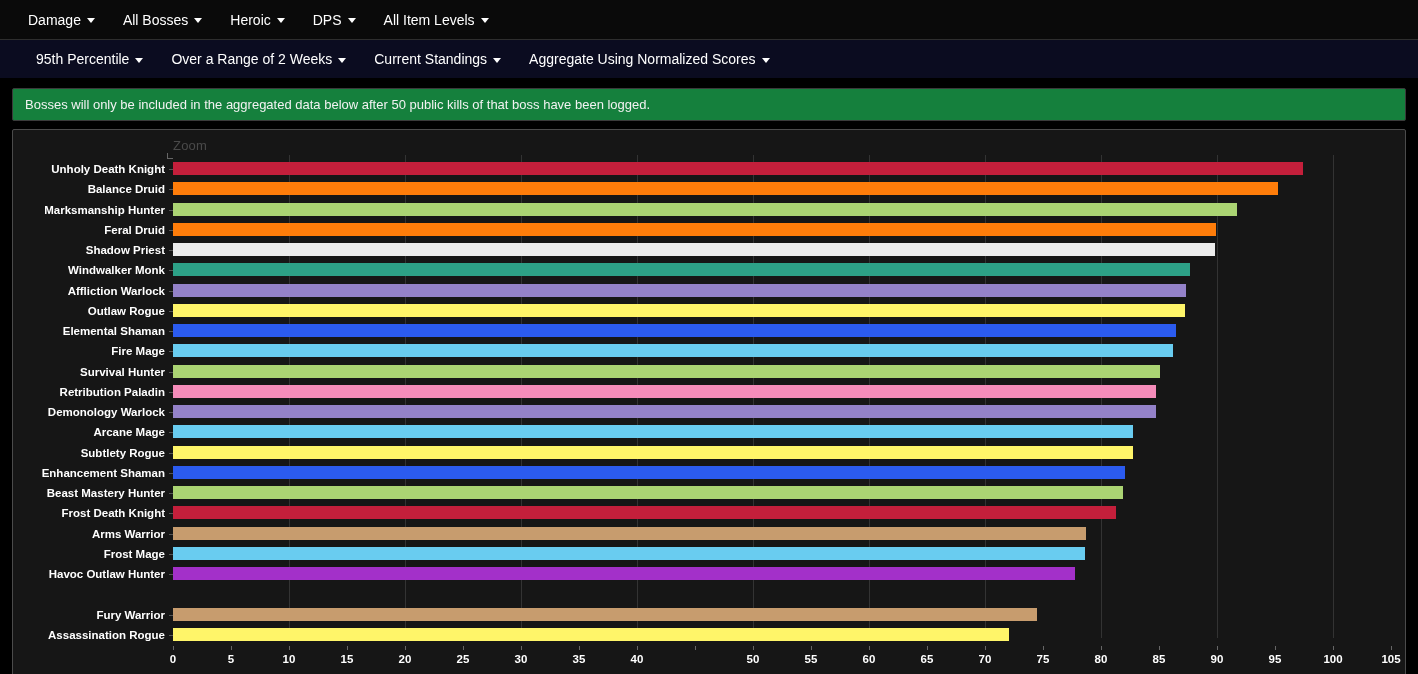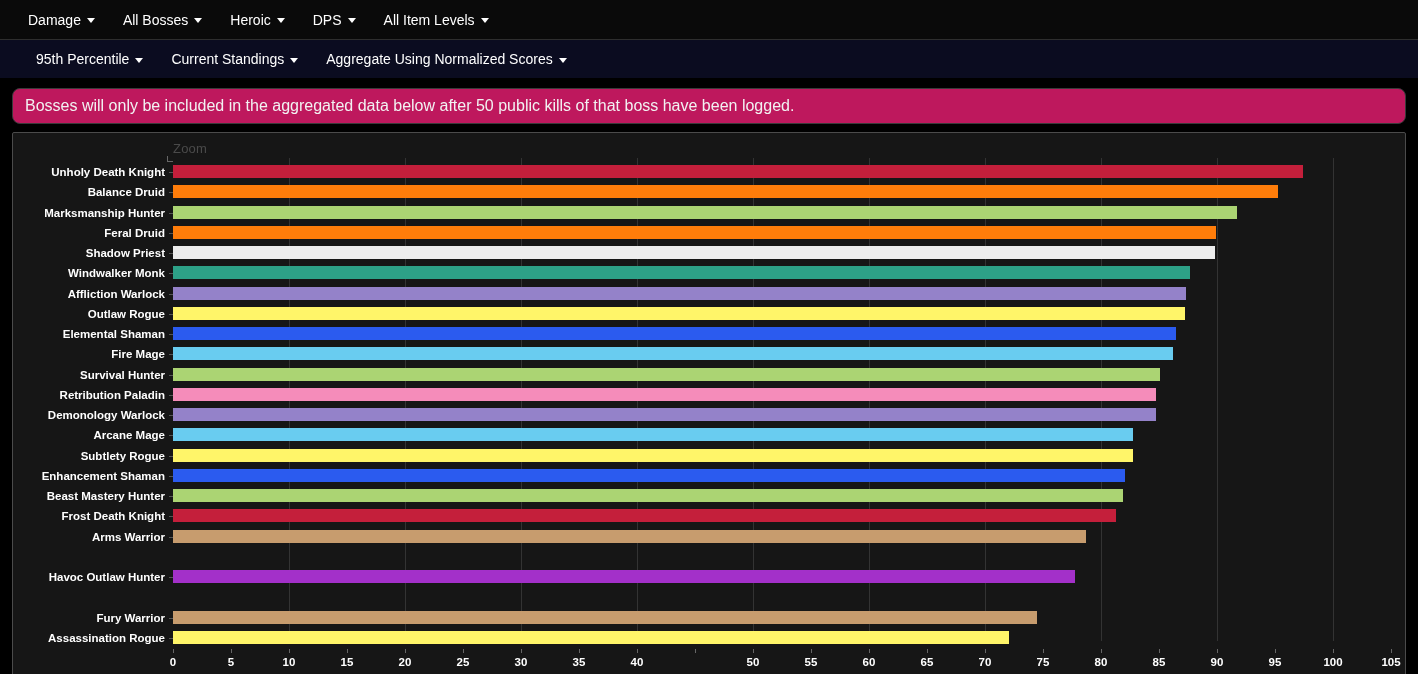--- a/index.html
+++ b/index.html
@@ -43,26 +43,26 @@
     border-left: 4px solid transparent;
     border-right: 4px solid transparent;
     border-top: 5px solid #ffffff;
     position: relative;
     top: 1px;
   }
 
   
   .alert-wrap { padding: 10px 12px 8px 12px; background:#000; }
   .alert {
-    background: #be185d;
+    background: #15803d;
     border: 1px solid #3a3a3a;
     color: #f2f2f2;
-    font-size: 16px;
+    font-size: 13px;
     padding: 8px 12px;
-    border-radius: 8px;
+    border-radius: 2px;
   }
 
   
   .panel-wrap { padding: 0 12px; background:#000; }
   .panel {
     background: #161616;
     border: 1px solid #4b4b4b;
     border-radius: 2px;
     position: relative;
     height: 558px;
@@ -169,20 +169,24 @@
       <span class="caret"></span>
     </div>
     <div class="nav-item">
       <span>All Item Levels</span>
       <span class="caret"></span>
     </div>
   </div>
 <div class="navbar navbar-secondary" id="nav-secondary">
     <div class="nav-item">
       <span>95th Percentile</span>
+      <span class="caret"></span>
+    </div>
+    <div class="nav-item">
+      <span>Over a Range of 2 Weeks</span>
       <span class="caret"></span>
     </div>
     <div class="nav-item">
       <span>Current Standings</span>
       <span class="caret"></span>
     </div>
     <div class="nav-item">
       <span>Aggregate Using Normalized Scores</span>
       <span class="caret"></span>
     </div>
@@ -296,20 +300,25 @@
           </div>
           <div class="row" style="top: 373.25px; left: 0px; width: 1378px;">
             <div class="row-label" style="left: 2px; width: 150px;">Frost Death Knight</div>
             <div class="ytick" style="left: 156px; top: 10px;"></div>
             <div class="bar" title="Frost Death Knight: 81.3" style="left: 160px; width: 943.08px; background: rgb(196, 31, 59);"></div>
           </div>
           <div class="row" style="top: 393.5px; left: 0px; width: 1378px;">
             <div class="row-label" style="left: 2px; width: 150px;">Arms Warrior</div>
             <div class="ytick" style="left: 156px; top: 10px;"></div>
             <div class="bar" title="Arms Warrior: 78.7" style="left: 160px; width: 912.92px; background: rgb(199, 156, 110);"></div>
+          </div>
+          <div class="row" style="top: 413.75px; left: 0px; width: 1378px;">
+            <div class="row-label" style="left: 2px; width: 150px;">Frost Mage</div>
+            <div class="ytick" style="left: 156px; top: 10px;"></div>
+            <div class="bar" title="Frost Mage: 78.6" style="left: 160px; width: 911.76px; background: rgb(105, 204, 240);"></div>
           </div>
           <div class="row" style="top: 434px; left: 0px; width: 1378px;">
             <div class="row-label" style="left: 2px; width: 150px;">Havoc Outlaw Hunter</div>
             <div class="ytick" style="left: 156px; top: 10px;"></div>
             <div class="bar" title="Havoc Demon Hunter: 77.8" style="left: 160px; width: 902.48px; background: rgb(163, 48, 201);"></div>
           </div>
           <div class="row" style="top: 474.5px; left: 0px; width: 1378px;">
             <div class="row-label" style="left: 2px; width: 150px;">Fury Warrior</div>
             <div class="ytick" style="left: 156px; top: 10px;"></div>
             <div class="bar" title="Fury Warrior: 74.5" style="left: 160px; width: 864.2px; background: rgb(199, 156, 110);"></div>

